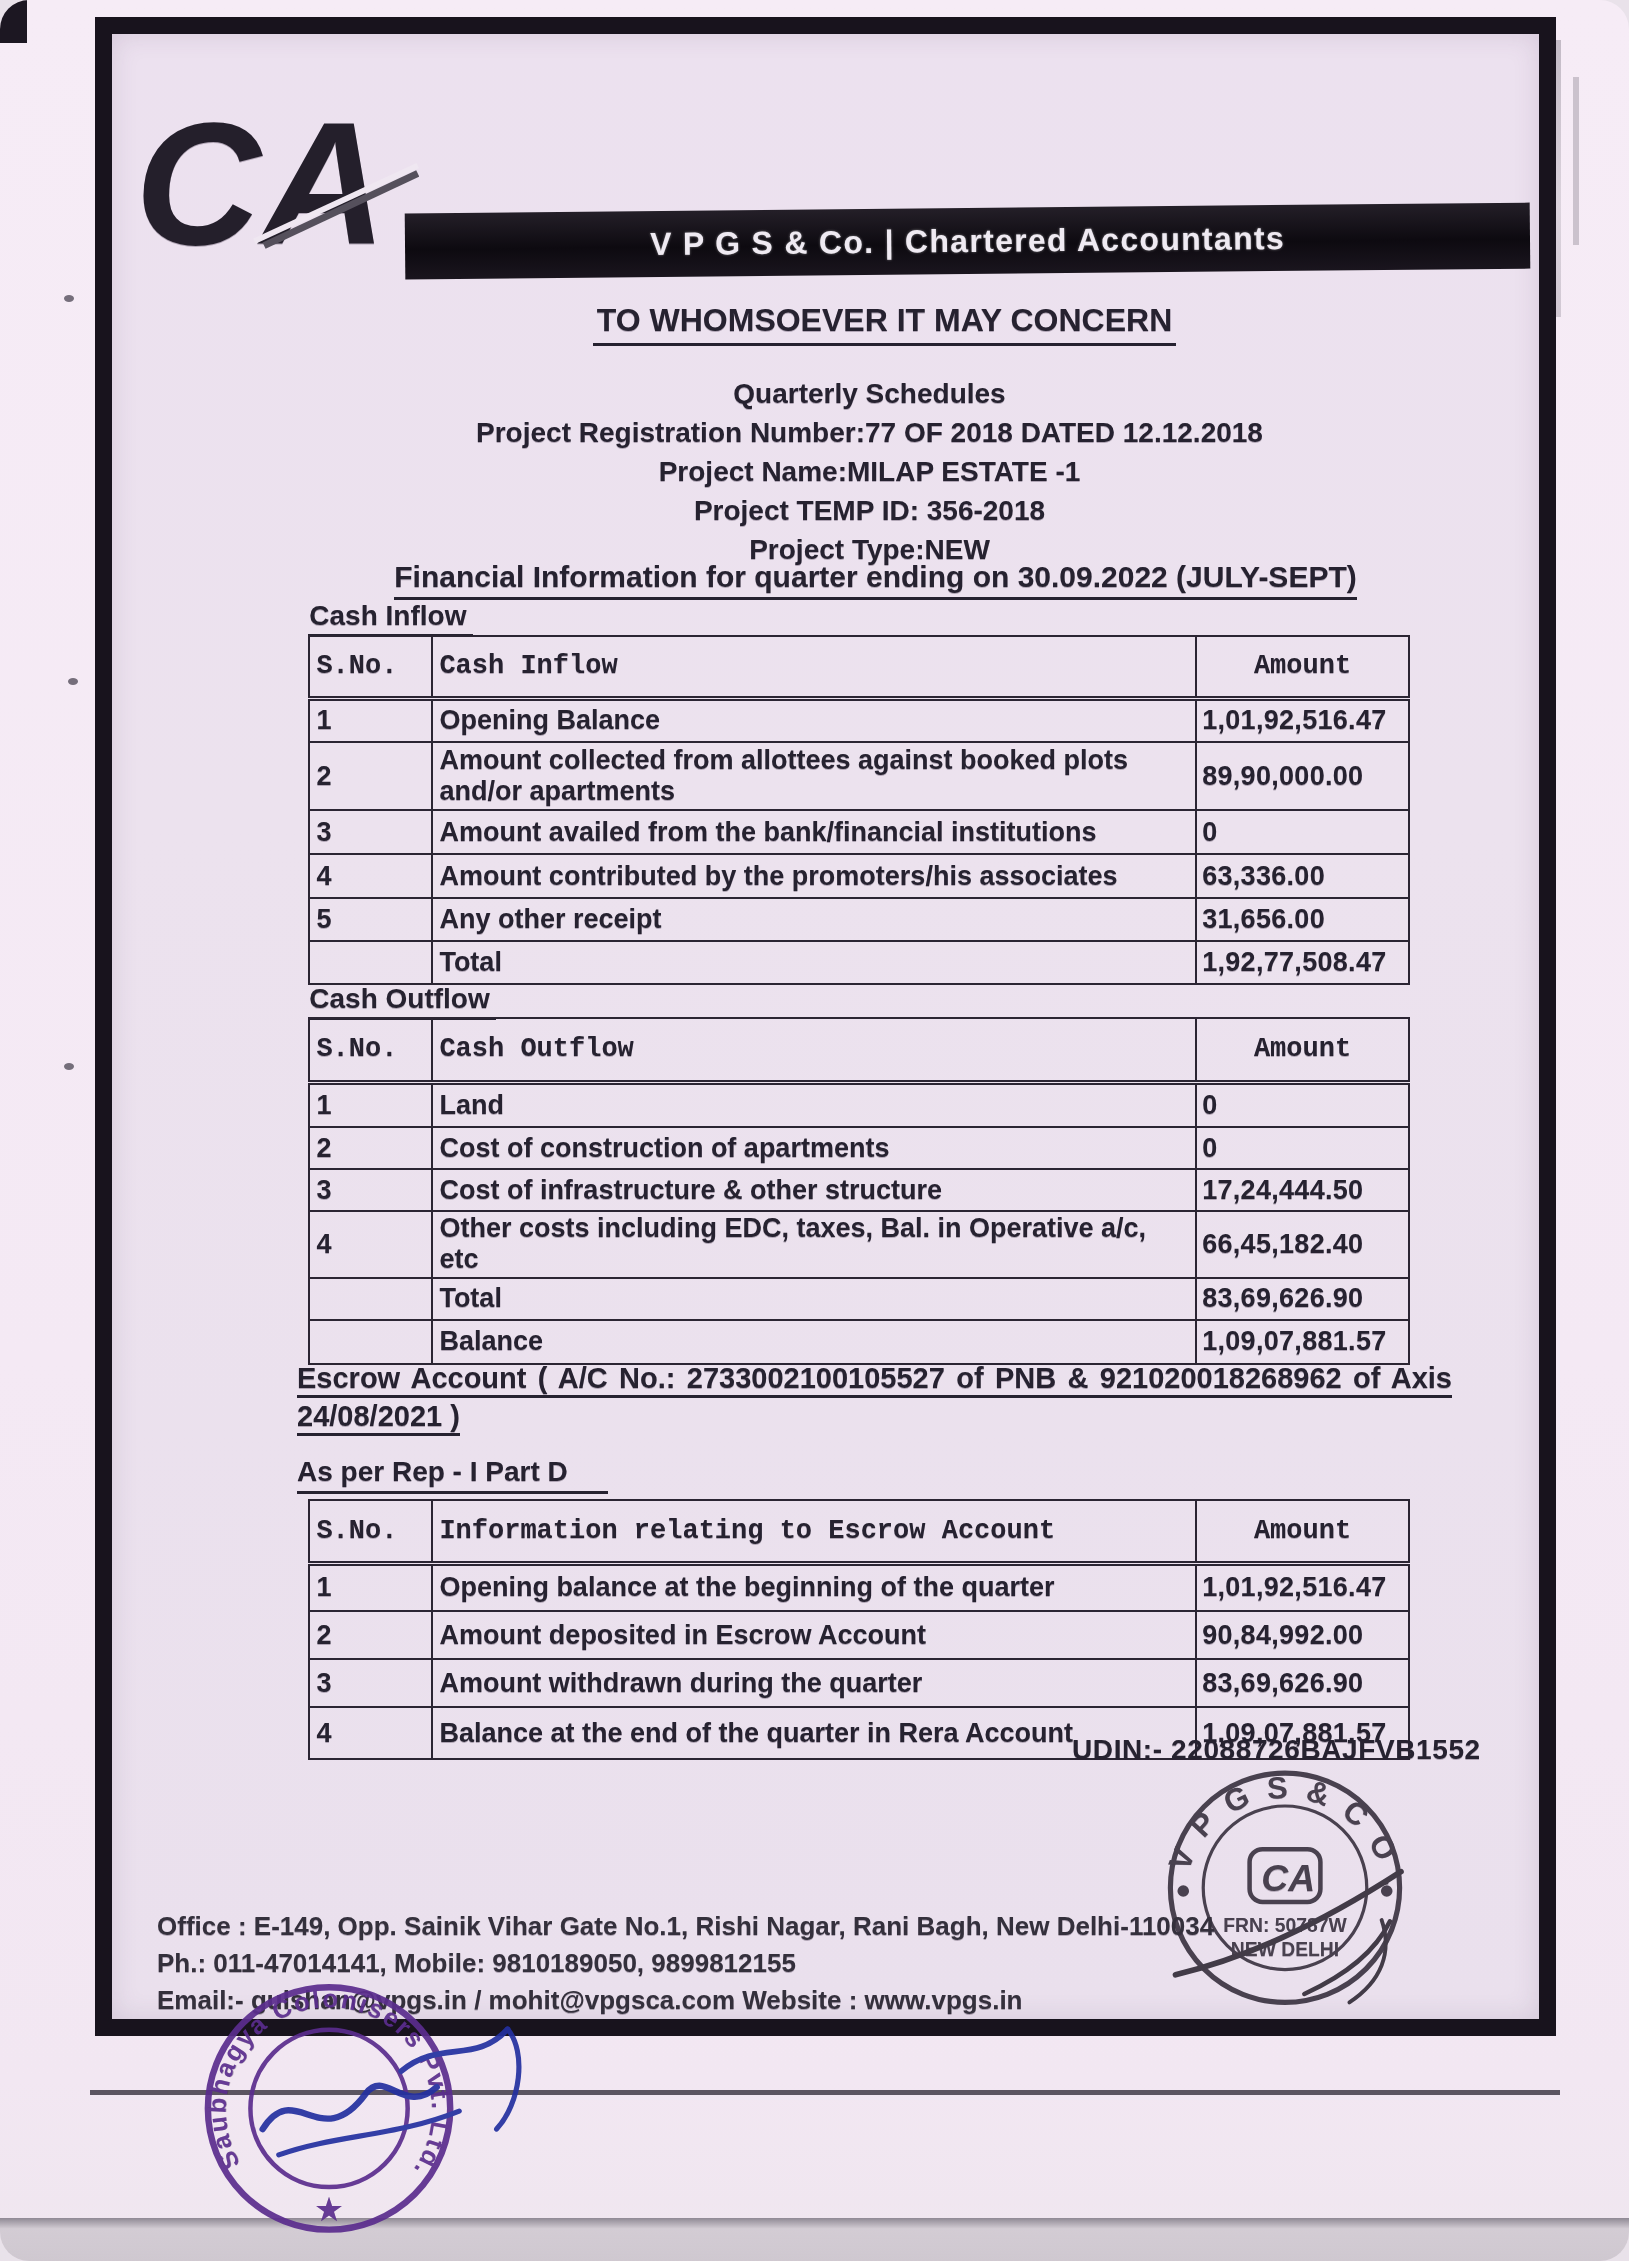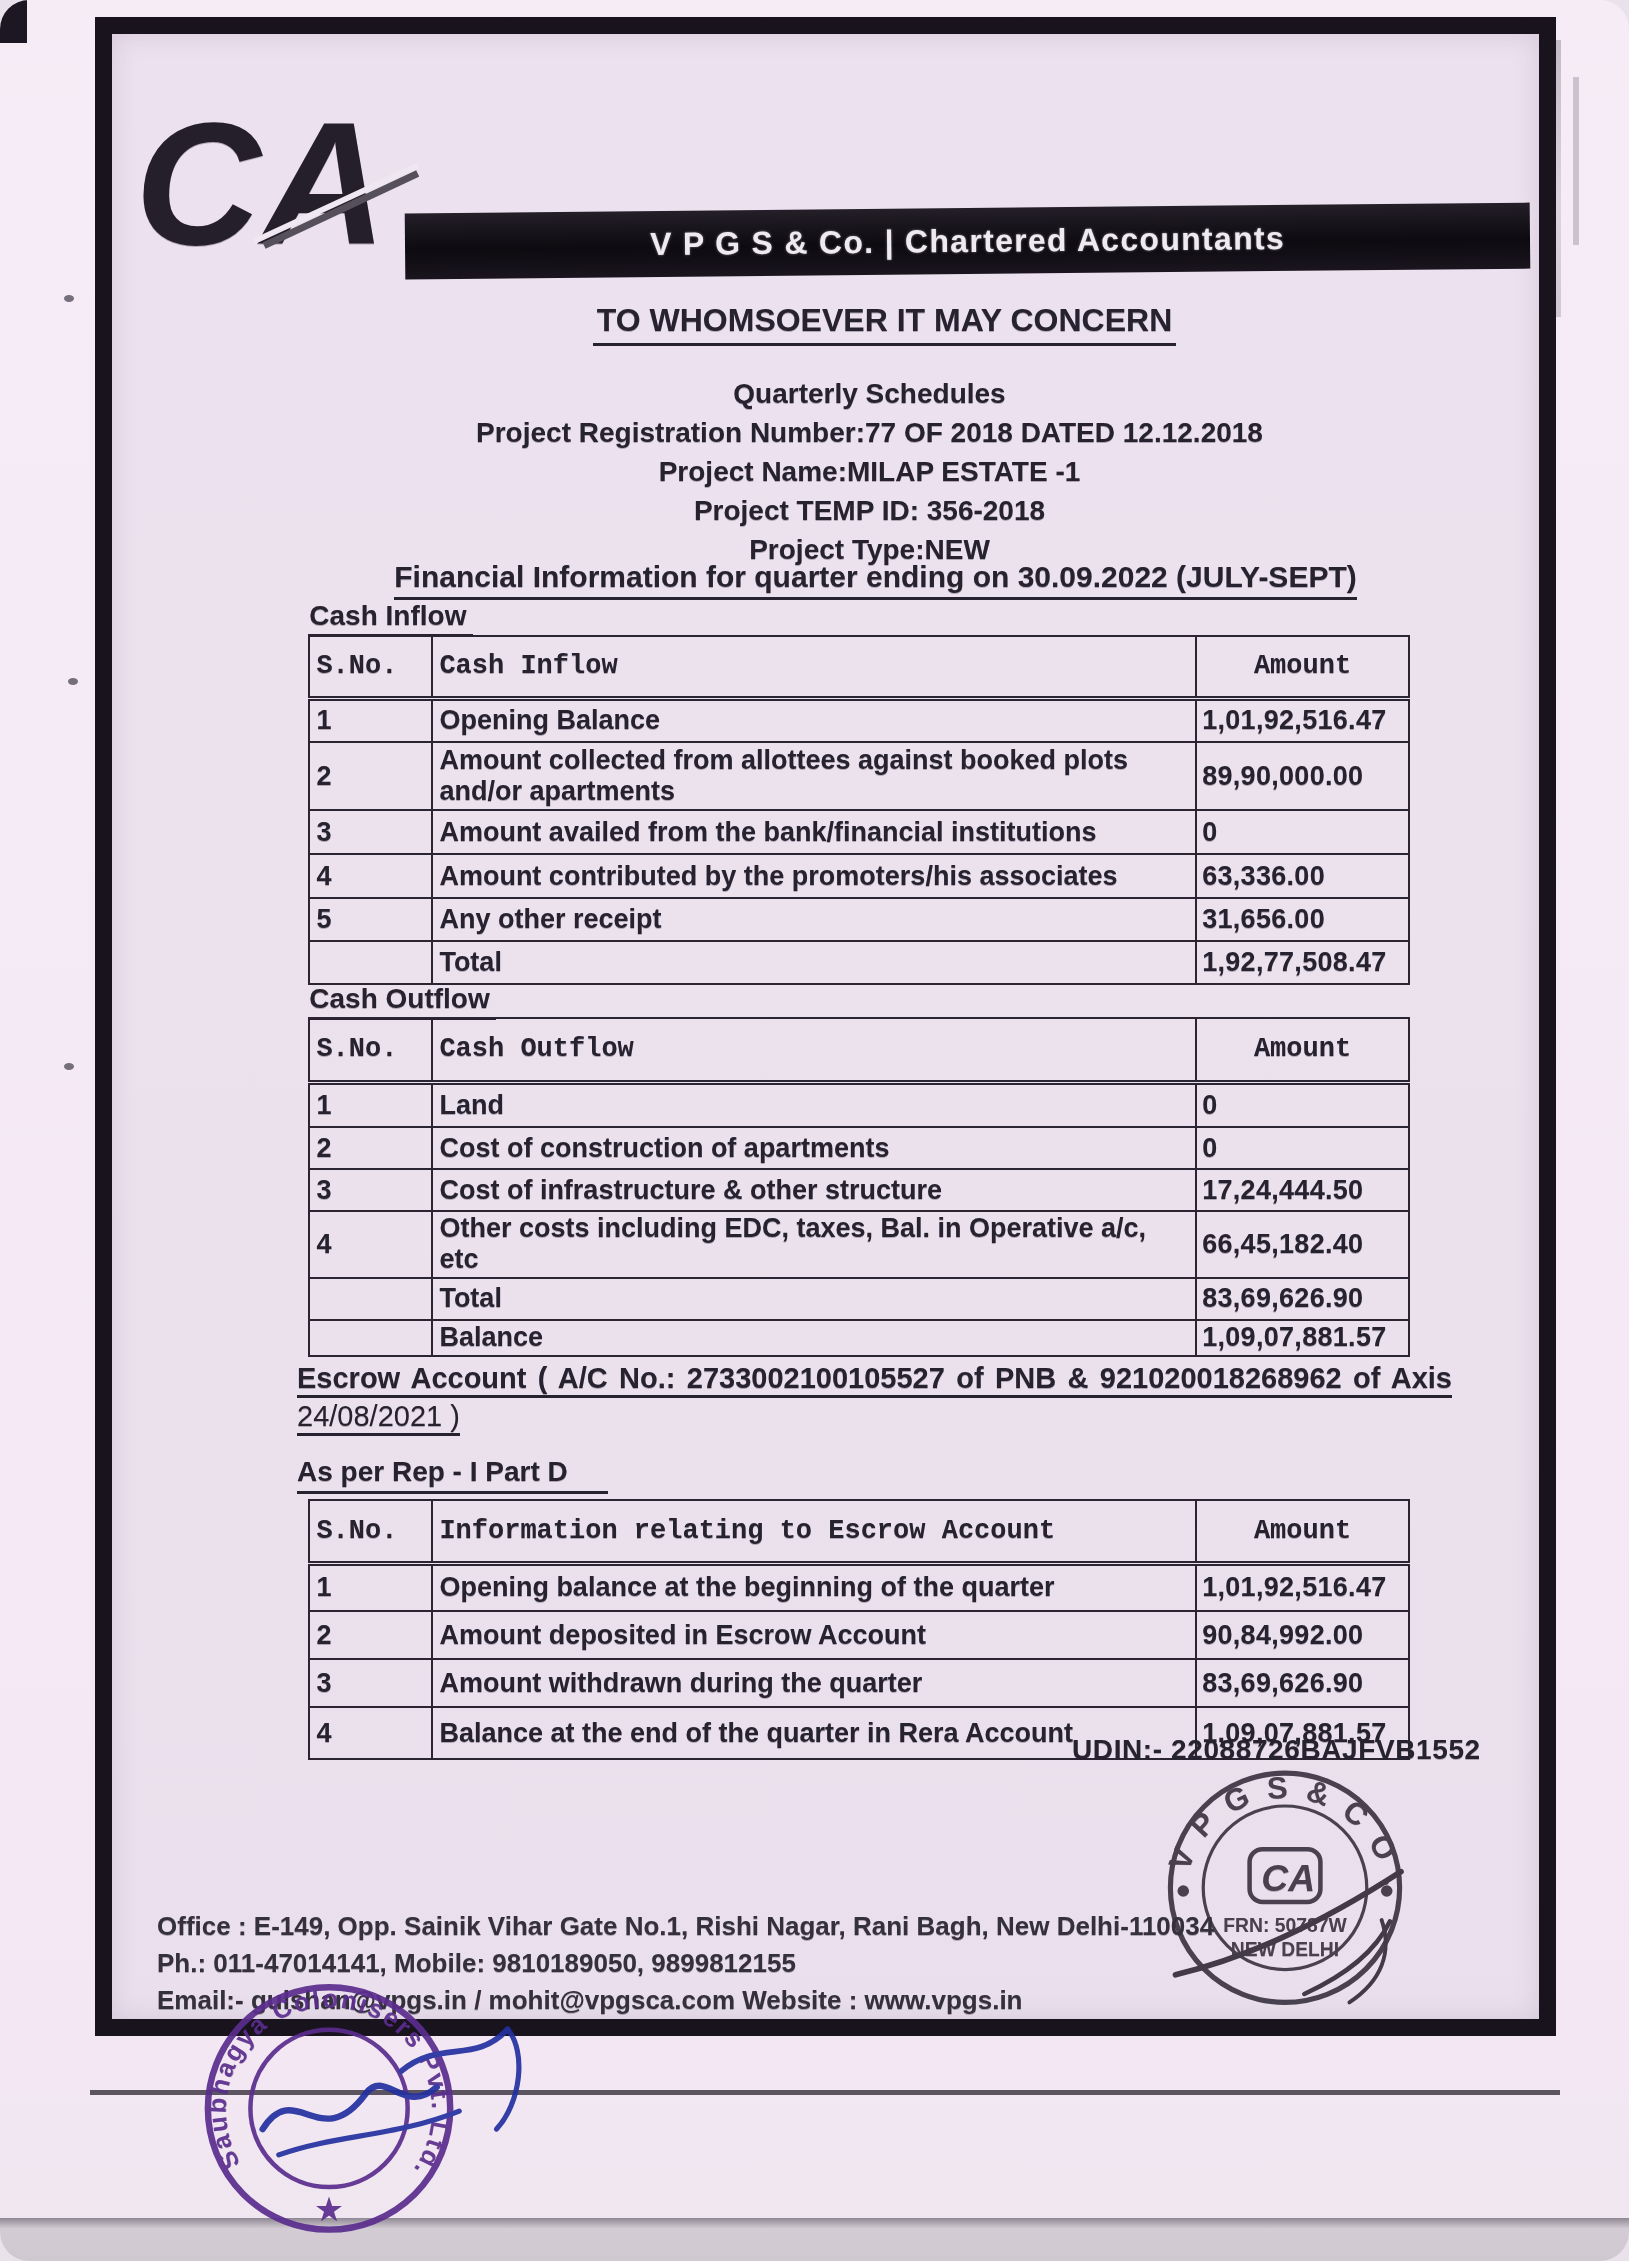--- a/index.html
+++ b/index.html
@@ -55,21 +55,21 @@
   table.tbl thead th{border-bottom:5.8px double #2b2533;font-family:Liberation Mono, monospace;}
   table.tbl th.amt-h{text-align:center;}
   table.tbl td.amt{padding-left:5.2px;letter-spacing:0.3px;}
   
   .escrow-head{position:absolute;left:297px;top:1362px;width:1155px;}
   .escrow-head .jline{
     font-size:29px;font-weight:700;line-height:32px;
     border-bottom:3.2px solid #262230;padding-bottom:0.6px;margin-bottom:2.6px;
     text-align:justify;text-align-last:justify;white-space:normal;
   }
-  .escrow-head .lastline{display:inline-block;font-size:29px;font-weight:400;line-height:32px;border-bottom:3.2px solid #262230;padding-bottom:0.6px;}
+  .escrow-head .lastline{display:inline-block;font-size:29px;font-weight:700;line-height:32px;border-bottom:3.2px solid #262230;padding-bottom:0.6px;}
   .escrow-sub{position:absolute;left:297px;top:1456px;}
   .escrow-sub span{display:inline-block;font-size:28px;font-weight:700;border-bottom:3.2px solid #262230;padding:0 40px 2.6px 0;}
   .udin{position:absolute;left:1072px;top:1734px;font-size:28px;font-weight:700;letter-spacing:0.6px;}
   
   .footer{position:absolute;left:157px;top:1897px;font-size:26px;font-weight:600;color:#34303c;margin-top:11px;}
   .footer div{line-height:37px;}
   
   .stamp-seal{position:absolute;left:1153px;top:1759px;opacity:.88;}
   .company-stamp{position:absolute;left:182px;top:1968px;opacity:.92;}
   
@@ -209,21 +209,21 @@
       <tr style="height:42px;">
         <td>4</td>
         <td>Other costs including EDC, taxes, Bal. in Operative a/c, etc</td>
         <td class="amt">66,45,182.40</td>
       </tr>
       <tr style="height:42px;">
         <td></td>
         <td>Total</td>
         <td class="amt">83,69,626.90</td>
       </tr>
-      <tr style="height:36px;">
+      <tr style="height:44px;">
         <td></td>
         <td>Balance</td>
         <td class="amt">1,09,07,881.57</td>
       </tr>
     </tbody>
   </table>
 
   <div class="escrow-head">
     <div class="jline">Escrow Account ( A/C No.: 2733002100105527 of PNB &amp; 921020018268962 of Axis</div>
     <span class="lastline">24/08/2021 )</span>

